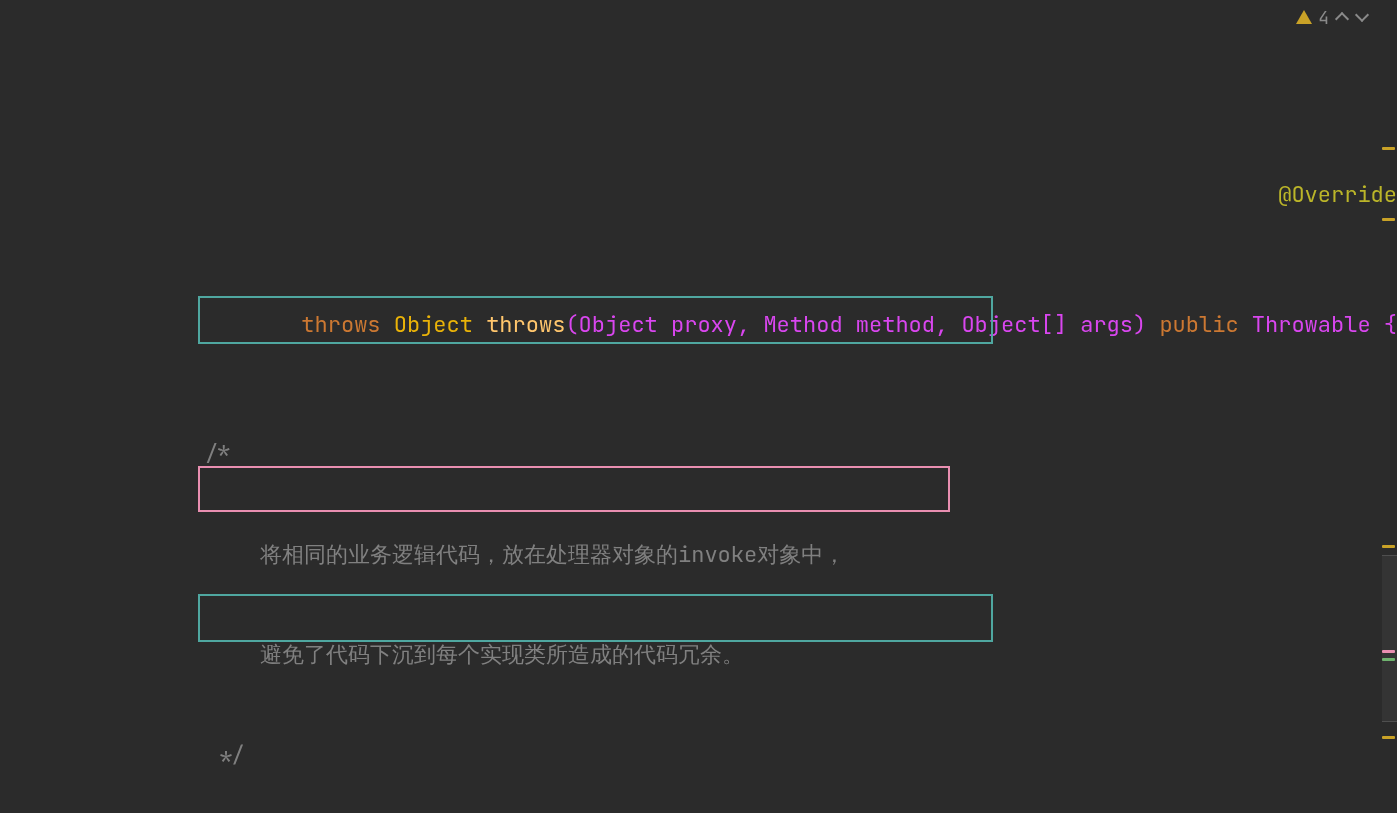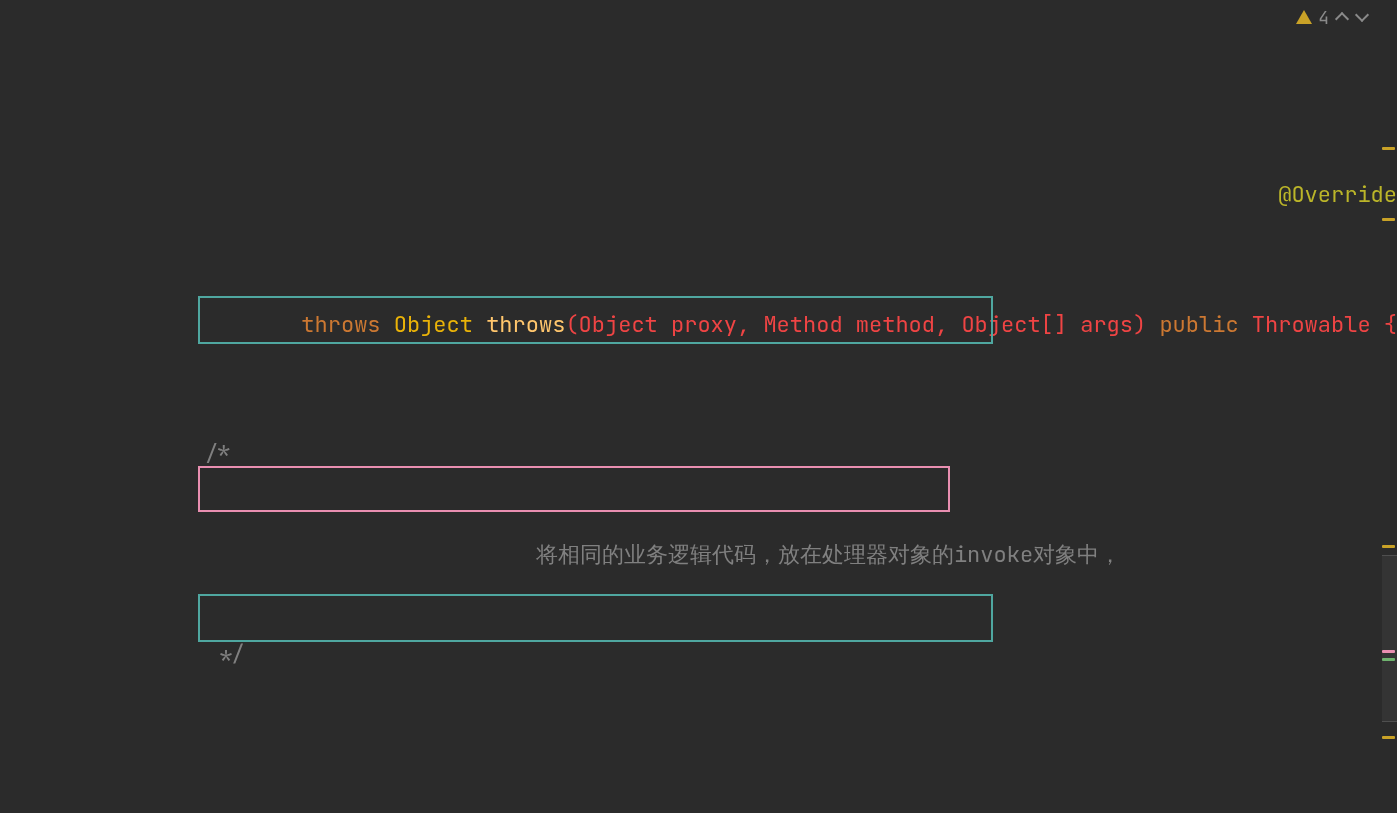--- a/index.html
+++ b/index.html
@@ -53,27 +53,27 @@
   .line {
     height: 42.5px;
     line-height: 42.5px;
     padding-left: 80px;
     position: relative;
     box-sizing: border-box;
   }
 
   .i1 { padding-left: 64px; text-align: right; }
   .i2 { padding-left: 205px; }
-  .i3 { padding-left: 260px; text-align: center; }
+  .i3 { padding-left: 260px; }
 
   .annotation  { color: #bbb529; }
   .keyword     { color: #cc7832; }
   .type        { color: #eab308; }
   .method-decl { color: #ffc66d; }
-  .ident       { color: #ef4444; }
+  .ident       { color: #d946ef; }
   .comment     { color: #808080; }
 
   .box {
     position: absolute;
     pointer-events: none;
     box-sizing: border-box;
   }
   .box-cyan   { border: 2px solid #4fa7a0; }
   .box-pink   { border: 2px solid #e98fb1; }
 
@@ -130,20 +130,21 @@
     <span class="chevron down"></span>
   </div>
 
   
   <div class="line i1"><span class="annotation">@Override</span></div>
 
   <div class="line i1"><span class="keyword">throws</span><span> </span><span class="type">Object</span><span> </span><span class="method-decl">throws</span><span class="ident">(Object proxy, Method method, Object[] args)</span><span> </span><span class="keyword">public</span><span> </span><span class="ident">Throwable {</span></div>
 
   <div class="line i2"><span class="comment">/*</span></div>
   <div class="line i3"><span class="comment">将相同的业务逻辑代码，放在处理器对象的invoke对象中，</span></div>
+  <div class="line i3"><span class="comment">避免了代码下沉到每个实现类所造成的代码冗余。</span></div>
   <div class="line i2"><span class="comment"> */</span></div>
 
   
 
   
 
   
 
   
 

